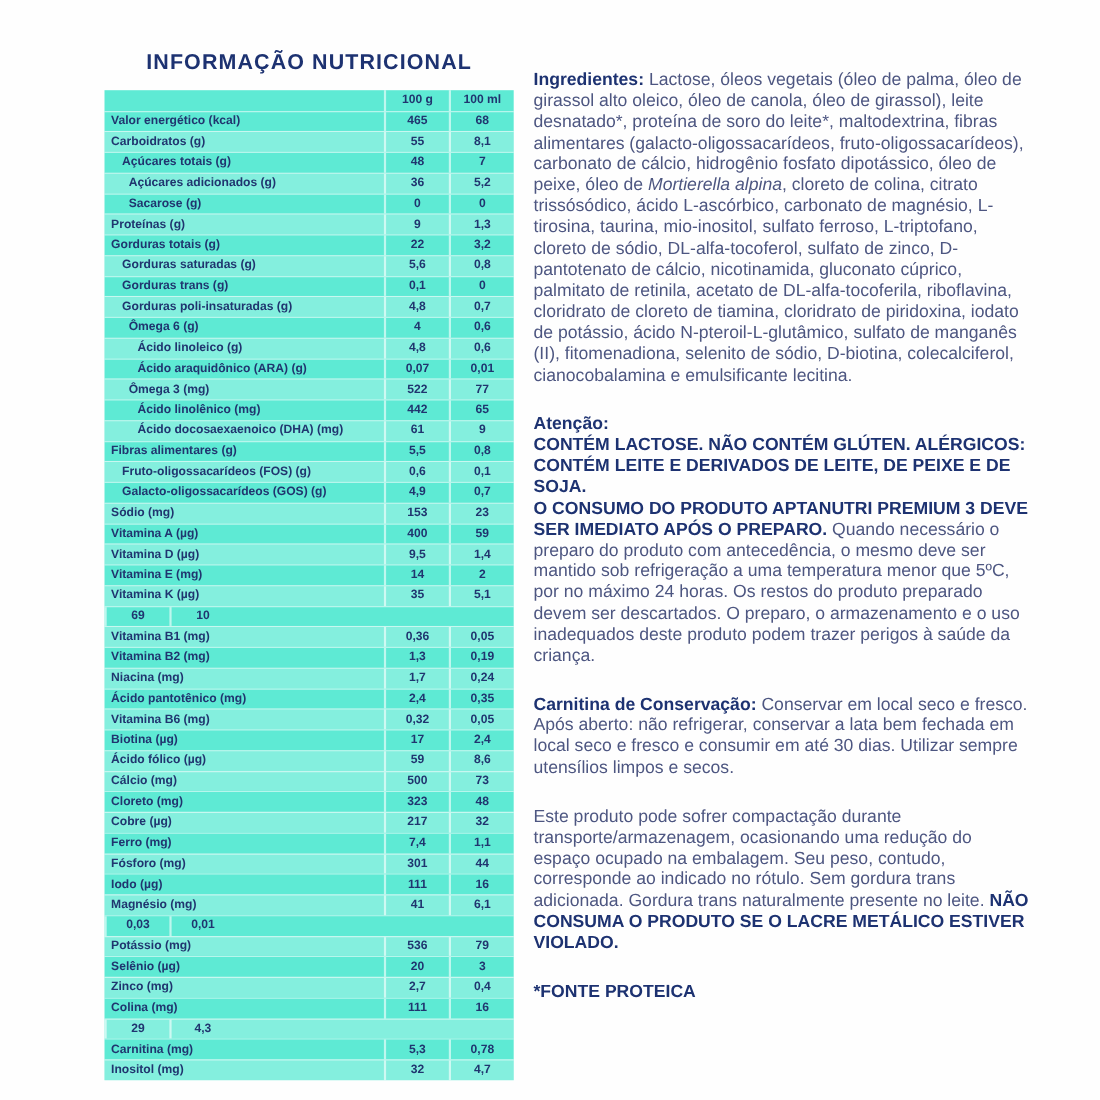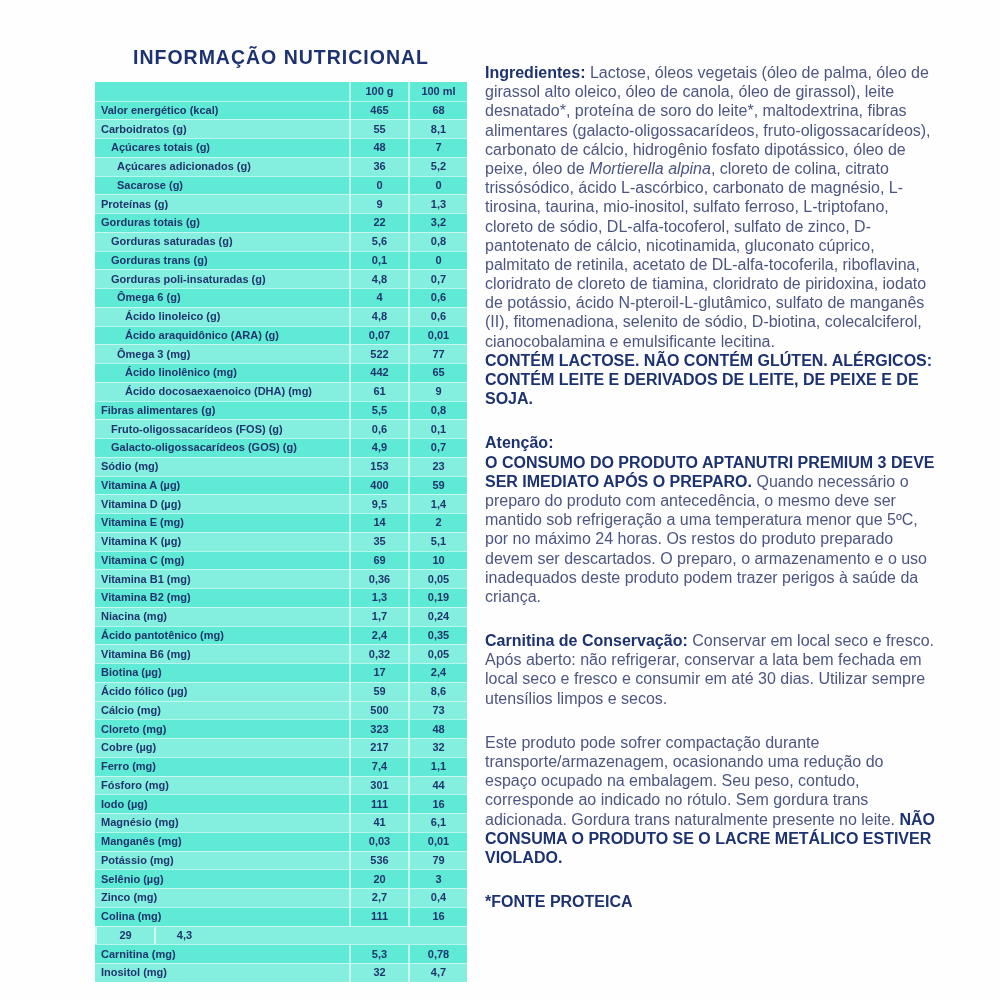--- a/index.html
+++ b/index.html
@@ -181,21 +181,20 @@
             <div class="tlabel ind0">Vitamina E (mg)</div>
             <div class="tval">14</div>
             <div class="tval">2</div>
           </div>
           <div class="trow alt">
             <div class="tlabel ind0">Vitamina K (µg)</div>
             <div class="tval">35</div>
             <div class="tval">5,1</div>
           </div>
           <div class="trow">
-            <div class="tlabel ind0">Vitamina C (mg)</div>
             <div class="tval">69</div>
             <div class="tval">10</div>
           </div>
           <div class="trow alt">
             <div class="tlabel ind0">Vitamina B1 (mg)</div>
             <div class="tval">0,36</div>
             <div class="tval">0,05</div>
           </div>
           <div class="trow">
             <div class="tlabel ind0">Vitamina B2 (mg)</div>
@@ -256,21 +255,20 @@
             <div class="tlabel ind0">Iodo (µg)</div>
             <div class="tval">111</div>
             <div class="tval">16</div>
           </div>
           <div class="trow alt">
             <div class="tlabel ind0">Magnésio (mg)</div>
             <div class="tval">41</div>
             <div class="tval">6,1</div>
           </div>
           <div class="trow">
-            <div class="tlabel ind0">Manganês (mg)</div>
             <div class="tval">0,03</div>
             <div class="tval">0,01</div>
           </div>
           <div class="trow alt">
             <div class="tlabel ind0">Potássio (mg)</div>
             <div class="tval">536</div>
             <div class="tval">79</div>
           </div>
           <div class="trow">
             <div class="tlabel ind0">Selênio (µg)</div>
@@ -300,21 +298,21 @@
             <div class="tlabel ind0">Inositol (mg)</div>
             <div class="tval">32</div>
             <div class="tval">4,7</div>
           </div>
         </div>
     </div>
   </div>
 
   <div class="right">
       <p class="block"><span class="run-bold">Ingredientes: </span><span class="run-regular">Lactose, óleos vegetais (óleo de palma, óleo de girassol alto oleico, óleo de canola, óleo de girassol), leite desnatado*, proteína de soro do leite*, maltodextrina, fibras alimentares (galacto-oligossacarídeos, fruto-oligossacarídeos), carbonato de cálcio, hidrogênio fosfato dipotássico, óleo de peixe, óleo de </span><span class="run-italic">Mortierella alpina</span><span class="run-regular">, cloreto de colina, citrato trissósódico, ácido L-ascórbico, carbonato de magnésio, L-tirosina, taurina, mio-inositol, sulfato ferroso, L-triptofano, cloreto de sódio, DL-alfa-tocoferol, sulfato de zinco, D-pantotenato de cálcio, nicotinamida, gluconato cúprico, palmitato de retinila, acetato de DL-alfa-tocoferila, riboflavina, cloridrato de cloreto de tiamina, cloridrato de piridoxina, iodato de potássio, ácido N-pteroil-L-glutâmico, sulfato de manganês (II), fitomenadiona, selenito de sódio, D-biotina, colecalciferol, cianocobalamina e emulsificante lecitina.</span></p>
+      <p class="block gap"><span class="run-bold">Atenção:</span></p>
       <p class="block"><span class="run-bold">CONTÉM LACTOSE. NÃO CONTÉM GLÚTEN. ALÉRGICOS: CONTÉM LEITE E DERIVADOS DE LEITE, DE PEIXE E DE SOJA.</span></p>
-      <p class="block gap"><span class="run-bold">Atenção:</span></p>
       <p class="block"><span class="run-bold">O CONSUMO DO PRODUTO APTANUTRI PREMIUM 3 DEVE SER IMEDIATO APÓS O PREPARO. </span><span class="run-regular">Quando necessário o preparo do produto com antecedência, o mesmo deve ser mantido sob refrigeração a uma temperatura menor que 5ºC, por no máximo 24 horas. Os restos do produto preparado devem ser descartados. O preparo, o armazenamento e o uso inadequados deste produto podem trazer perigos à saúde da criança.</span></p>
       <p class="block gap"><span class="run-bold">Carnitina de Conservação: </span><span class="run-regular">Conservar em local seco e fresco. Após aberto: não refrigerar, conservar a lata bem fechada em local seco e fresco e consumir em até 30 dias. Utilizar sempre utensílios limpos e secos.</span></p>
       <p class="block gap"><span class="run-regular">Este produto pode sofrer compactação durante transporte/armazenagem, ocasionando uma redução do espaço ocupado na embalagem. Seu peso, contudo, corresponde ao indicado no rótulo. Sem gordura trans adicionada. Gordura trans naturalmente presente no leite. </span><span class="run-bold">NÃO CONSUMA O PRODUTO SE O LACRE METÁLICO ESTIVER VIOLADO.</span></p>
       <p class="block gap"><span class="run-bold">*FONTE PROTEICA</span></p>
     </div>
 
 </div>
 
 </body></html>

